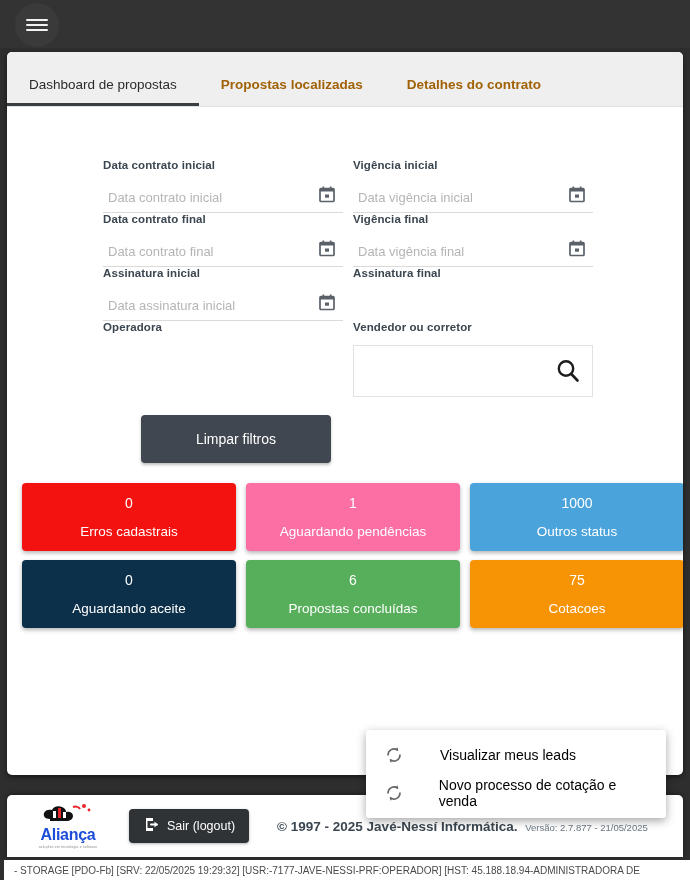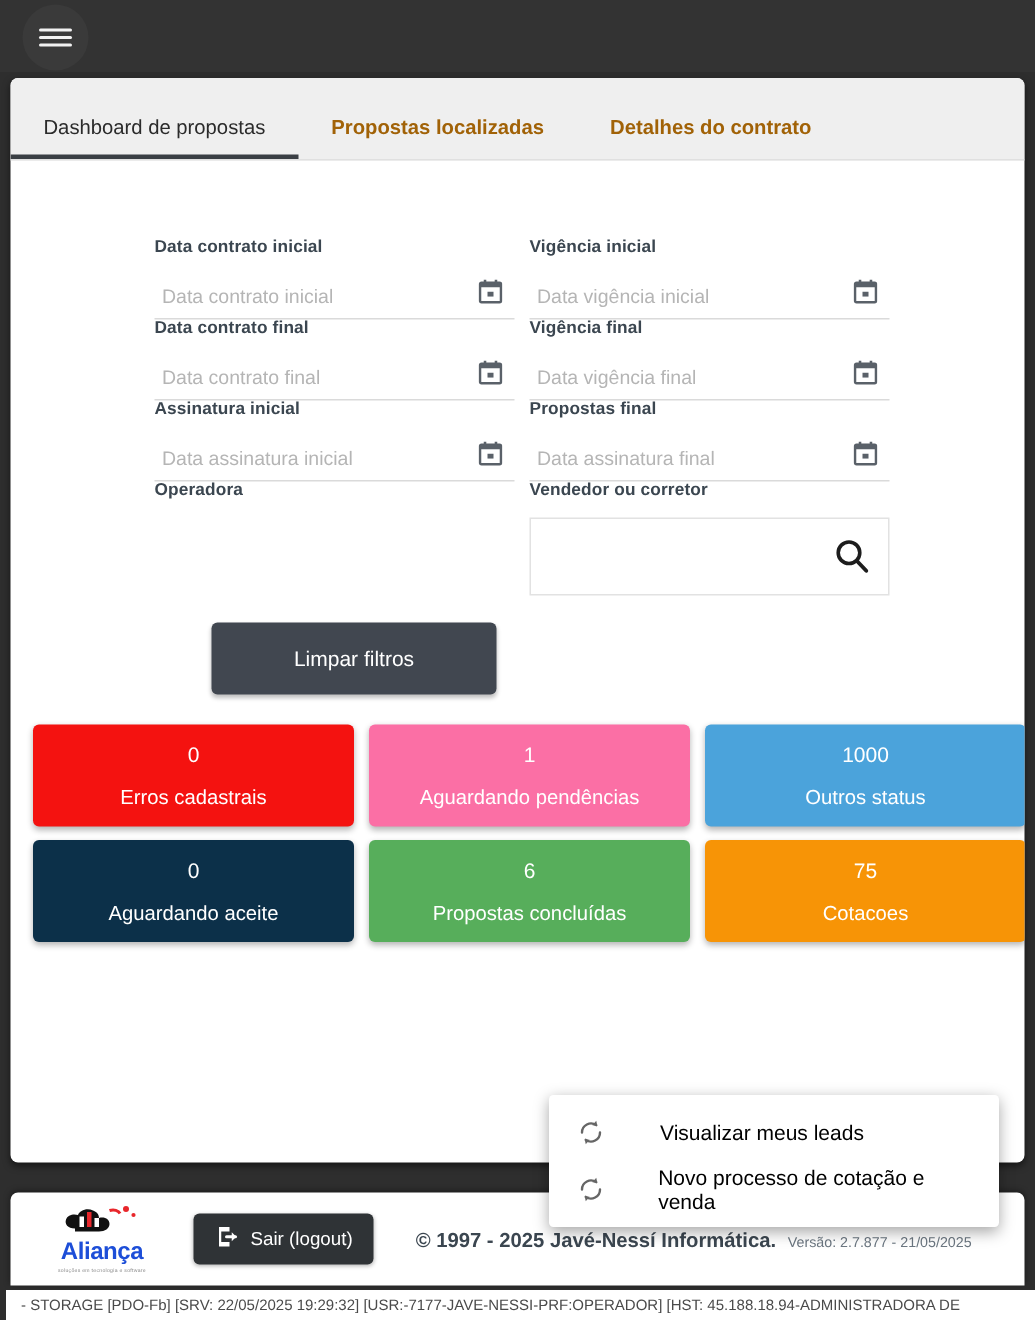--- a/index.html
+++ b/index.html
@@ -369,33 +369,21 @@
                   <rect x="1" y="2.5" width="14" height="3" fill="#5a6169"></rect>
                   <rect x="3.5" y="0.5" width="1.7" height="3.5" fill="#5a6169"></rect>
                   <rect x="10.8" y="0.5" width="1.7" height="3.5" fill="#5a6169"></rect>
                   <rect x="6" y="8.5" width="4" height="3.2" fill="#5a6169"></rect>
                 </svg>
               </span>
             </div>
           </div>
 
           <div class="field">
-            <div class="field-label">Propostas final</div>
-            <div class="underline-input">
-              <input placeholder="Data assinatura final" style="">
-              <span class="cal-icon">
-                <svg width="16" height="17" viewBox="0 0 16 17">
-                  <rect x="1" y="2.5" width="14" height="13" rx="1" fill="none" stroke="#5a6169" stroke-width="1.7"></rect>
-                  <rect x="1" y="2.5" width="14" height="3" fill="#5a6169"></rect>
-                  <rect x="3.5" y="0.5" width="1.7" height="3.5" fill="#5a6169"></rect>
-                  <rect x="10.8" y="0.5" width="1.7" height="3.5" fill="#5a6169"></rect>
-                  <rect x="6" y="8.5" width="4" height="3.2" fill="#5a6169"></rect>
-                </svg>
-              </span>
-            </div>
+            <div class="field-label">Assinatura final</div>
           </div>
 
           <div class="field">
             <div class="field-label">Operadora</div>
           </div>
 
           <div class="field">
             <div class="field-label">Vendedor ou corretor</div>
             <div class="boxed-input">
               <span class="search-icon">

